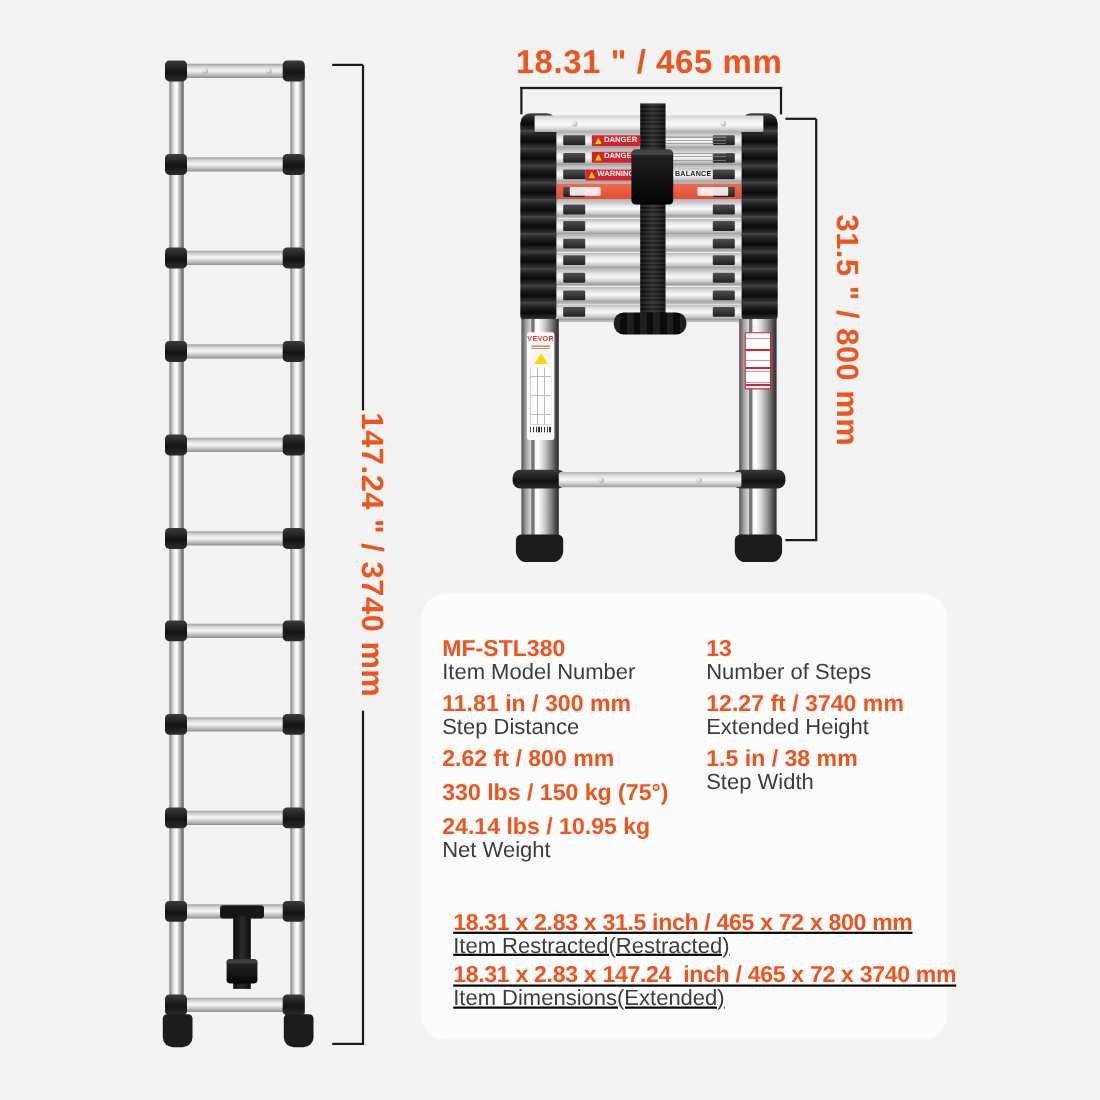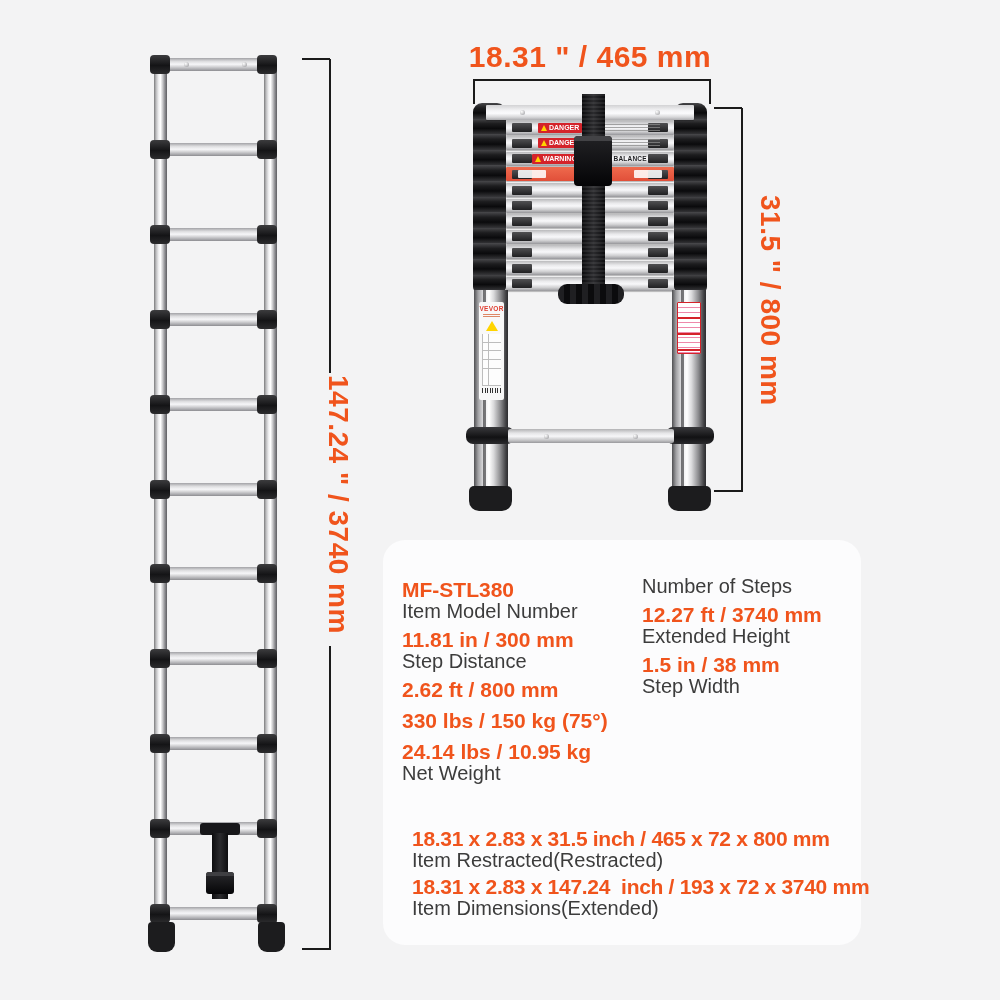--- a/index.html
+++ b/index.html
@@ -98,21 +98,21 @@
     background:radial-gradient(circle at 35% 35%,#fff,#909094);}
   .col-bottom-rung::before{left:36px;} .col-bottom-rung::after{right:36px;}
   .col-foot{position:absolute;top:386px;width:43px;height:25px;background:#1c1c1e;border-radius:5px 5px 10px 10px;}
   .col-foot-l{left:7px;} .col-foot-r{left:206px;}
 
   
   #spec-panel{position:absolute;left:383px;top:540px;width:478px;height:405px;background:var(--panel);border-radius:22px;}
   .spec-col{position:absolute;top:37px;}
   .spec-col-left{left:19px;width:228px;}
   .spec-col-right{left:259px;width:215px;}
-  .spec-full{position:absolute;left:29px;top:286px;width:445px;}
+  .spec-full{position:absolute;left:29px;top:286px;width:445px;text-decoration:underline;}
   .spec-block{margin-bottom:6px;}
   .spec-full .spec-block{margin-bottom:4px;}
   .spec-value{color:var(--accent);font-weight:700;font-size:21px;line-height:25px;white-space:pre;}
   .spec-full .spec-value{letter-spacing:-0.3px;}
   .spec-label{color:var(--label);font-size:20px;line-height:19px;white-space:nowrap;}
 </style>
 </head>
 <body>
 
 <div id="canvas">
@@ -293,36 +293,37 @@
       <div class="spec-block">
         <div class="spec-value">330 lbs / 150 kg (75°)</div>
       </div>
       <div class="spec-block">
         <div class="spec-value">24.14 lbs / 10.95 kg</div>
         <div class="spec-label">Net Weight</div>
       </div>
     </div>
     <div class="spec-col spec-col-right">
       <div class="spec-block">
+        <div class="spec-value">13</div>
         <div class="spec-label">Number of Steps</div>
       </div>
       <div class="spec-block">
         <div class="spec-value">12.27 ft / 3740 mm</div>
         <div class="spec-label">Extended Height</div>
       </div>
       <div class="spec-block">
         <div class="spec-value">1.5 in / 38 mm</div>
         <div class="spec-label">Step Width</div>
       </div>
     </div>
     <div class="spec-full">
       <div class="spec-block">
         <div class="spec-value">18.31 x 2.83 x 31.5 inch / 465 x 72 x 800 mm</div>
         <div class="spec-label">Item Restracted(Restracted)</div>
       </div>
       <div class="spec-block">
-        <div class="spec-value">18.31 x 2.83 x 147.24  inch / 193 x 72 x 3740 mm</div>
+        <div class="spec-value">18.31 x 2.83 x 147.24  inch / 465 x 72 x 3740 mm</div>
         <div class="spec-label">Item Dimensions(Extended)</div>
       </div>
     </div>
   </div>
 
 </div>
 
 </body></html>

